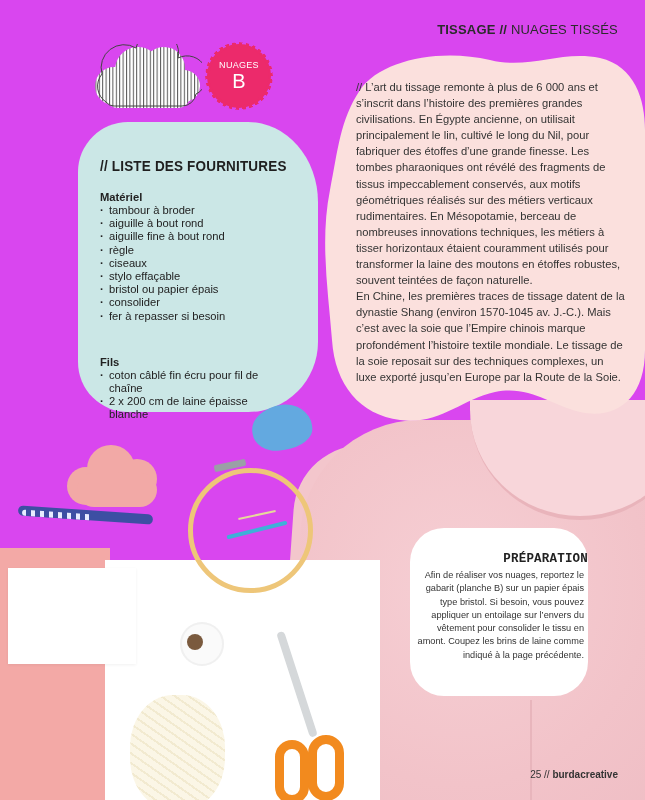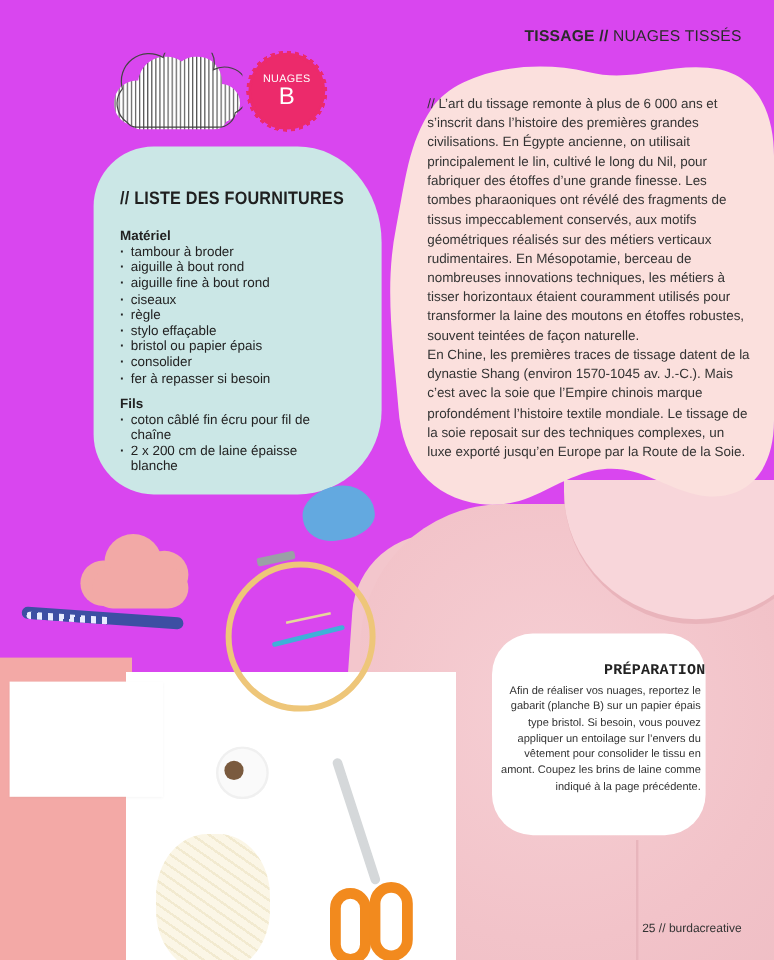--- a/index.html
+++ b/index.html
@@ -75,38 +75,38 @@
     .history-text { position: absolute; left: 356px; top: 79px; width: 270px; font-family: "Liberation Sans", sans-serif;
       font-size: 11.2px; line-height: 16.1px; color: #333; }
 
     
     .supplies { position: absolute; left: 78px; top: 122px; width: 240px; height: 290px; background: #cbe7e6;
       border-radius: 50px 70px 70px 50px / 50px 80px 70px 50px; }
     .supplies-inner { position: absolute; left: 100px; top: 157px; width: 210px; font-family: "Liberation Sans", sans-serif; color: #222; }
     .supplies-title { font-family: "Liberation Sans", sans-serif; font-size: 15px; font-weight: bold; letter-spacing: 0.2px;
       transform: scaleX(0.9); transform-origin: left; white-space: nowrap; color: #1f1f1f; }
     .group-title { font-size: 11.2px; font-weight: bold; margin-top: 16px; line-height: 14px; }
-    .group-title.fils { margin-top: 7px; }
+    .group-title.fils { margin-top: 32px; }
     .item { font-size: 11.2px; line-height: 13.2px; padding-left: 9px; position: relative; }
     .item::before { content: "·"; position: absolute; left: 0; top: 0; font-weight: bold; }
 
     .blue-blob { position: absolute; left: 252px; top: 405px; width: 60px; height: 45px; background: #63a9e0;
       border-radius: 60% 50% 55% 45% / 55% 60% 45% 50%; transform: rotate(-8deg); }
 
     
     .prep { position: absolute; left: 410px; top: 528px; width: 178px; height: 168px; background: #ffffff;
       border-radius: 34px; }
     .prep-title { position: absolute; left: 410px; top: 552px; width: 178px; text-align: right;
       font-family: Liberation Mono, monospace; font-weight: bold; font-size: 12.5px; color: #222; letter-spacing: 0.2px; }
     .prep-body { position: absolute; left: 414px; top: 569px; width: 170px; text-align: right;
       font-family: "Liberation Sans", sans-serif; font-size: 9.2px; line-height: 13.3px; color: #333; }
 
     
     .footer { position: absolute; right: 27px; top: 769px; font-family: "Liberation Sans", sans-serif; font-size: 10px; color: #333; }
-    .footer .brand { font-weight: normal; }
+    .footer .brand { font-weight: bold; }
     .watermark { position: absolute; right: 5px; top: 781px; font-family: "DejaVu Sans", sans-serif; font-size: 11px;
       color: #ffffff; text-shadow: 0 0 1px #b7a1a6, 0 0 1px #b7a1a6; letter-spacing: 0.3px; margin-top: 38px; }
   </style>
 </head>
 <body>
 
 <div class="page">
 
   <div class="photo">
     <div class="sweater-sleeve"></div>
@@ -184,22 +184,22 @@
 
   <div class="supplies"></div>
   <div class="blue-blob"></div>
   <div class="supplies-inner">
     <div class="supplies-title">// LISTE DES FOURNITURES</div>
 
     <div class="group-title">Matériel</div>
     <div class="item">tambour à broder</div>
     <div class="item">aiguille à bout rond</div>
     <div class="item">aiguille fine à bout rond</div>
+    <div class="item">règle</div>
     <div class="item">ciseaux</div>
-    <div class="item">règle</div>
     <div class="item">stylo effaçable</div>
     <div class="item">bristol ou papier épais</div>
     <div class="item">consolider</div>
     <div class="item">fer à repasser si besoin</div>
 
     <div class="group-title fils">Fils</div>
     <div class="item" style="width:165px;">coton câblé fin écru pour fil de chaîne</div>
     <div class="item" style="width:165px;">2 x 200 cm de laine épaisse blanche</div>
   </div>
 

